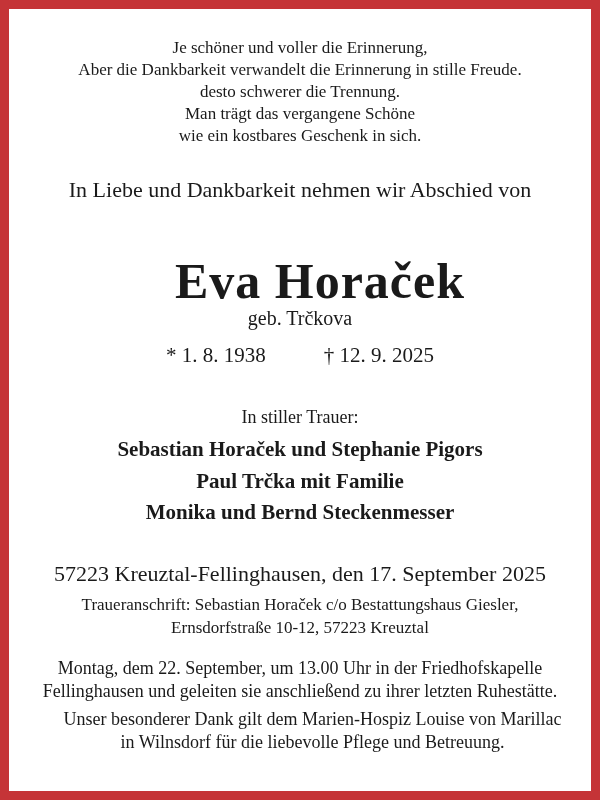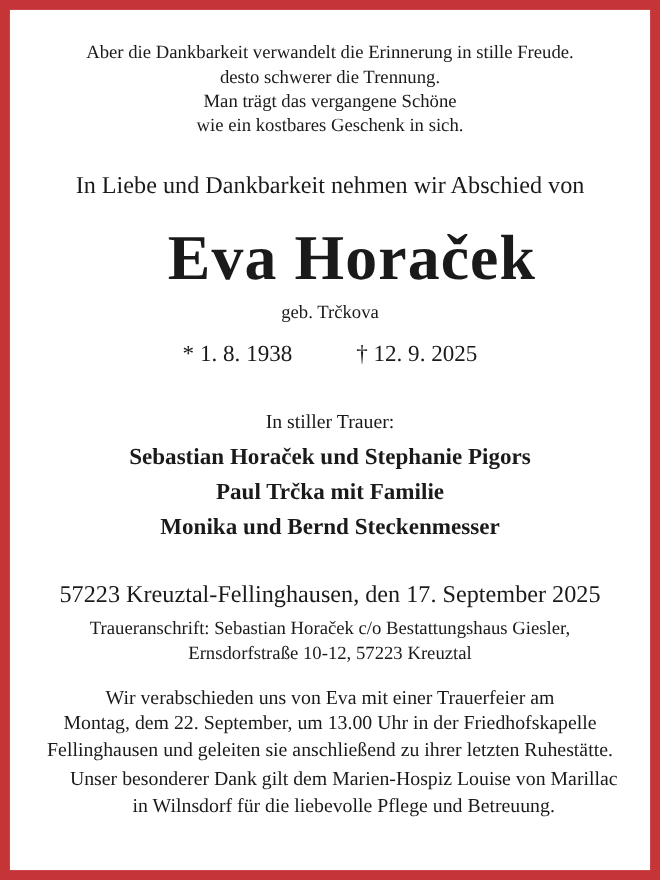--- a/index.html
+++ b/index.html
@@ -15,36 +15,37 @@
     color:var(--ink);
   }
   .card{
     width:600px;height:800px;
     border:9px solid var(--border-red);
     background:var(--paper);
     text-align:center;
   }
   .poem{margin-top:28px;font-size:17px;line-height:22px;}
   .intro{margin-top:30px;font-size:22px;line-height:26px;}
-  .name{margin-top:28px;font-size:58px;line-height:52px;font-weight:700;letter-spacing:1px;padding-left:40px;}
-  .maiden{margin-top:12px;font-size:17px;line-height:22px;}
+  .name{margin-top:52px;font-size:50px;line-height:52px;font-weight:700;letter-spacing:1px;padding-left:40px;}
+  .maiden{margin-top:0;font-size:20px;line-height:22px;}
   .dates{margin-top:14px;font-size:21px;line-height:25px;display:flex;justify-content:center;gap:58px;}
   .trauer-heading{margin-top:38px;font-size:18px;line-height:22px;}
   .mourners{margin-top:6px;font-size:21px;line-height:31.5px;font-weight:700;}
   .place-date{margin-top:32px;font-size:22px;line-height:26px;}
   .address{margin-top:6px;font-size:17px;line-height:23px;}
   .funeral{margin-top:18px;font-size:18px;line-height:23.5px;}
   .thanks{margin-top:4px;font-size:18px;line-height:23.5px;padding-left:25px;}
 </style>
 </head>
 <body>
 
 <div class="card">
 
   <div class="poem">
+    <div>Je schöner und voller die Erinnerung,</div>
     <div>Aber die Dankbarkeit verwandelt die Erinnerung in stille Freude.</div>
     <div>desto schwerer die Trennung.</div>
     <div>Man trägt das vergangene Schöne</div>
     <div>wie ein kostbares Geschenk in sich.</div>
   </div>
 
   <div class="intro">In Liebe und Dankbarkeit nehmen wir Abschied von</div>
 
   <div class="name">Eva Horaček</div>
 
@@ -64,21 +65,20 @@
   </div>
 
   <div class="place-date">57223 Kreuztal-Fellinghausen, den 17. September 2025</div>
 
   <div class="address">
     <div>Traueranschrift: Sebastian Horaček c/o Bestattungshaus Giesler,</div>
     <div>Ernsdorfstraße 10-12, 57223 Kreuztal</div>
   </div>
 
   <div class="funeral">
-    <div>Wir verabschieden uns von Eva mit einer Trauerfeier am</div>
     <div>Montag, dem 22. September, um 13.00 Uhr in der Friedhofskapelle</div>
     <div>Fellinghausen und geleiten sie anschließend zu ihrer letzten Ruhestätte.</div>
   </div>
 
   <div class="thanks">
     <div>Unser besonderer Dank gilt dem Marien-Hospiz Louise von Marillac</div>
     <div>in Wilnsdorf für die liebevolle Pflege und Betreuung.</div>
   </div>
 
 </div>

